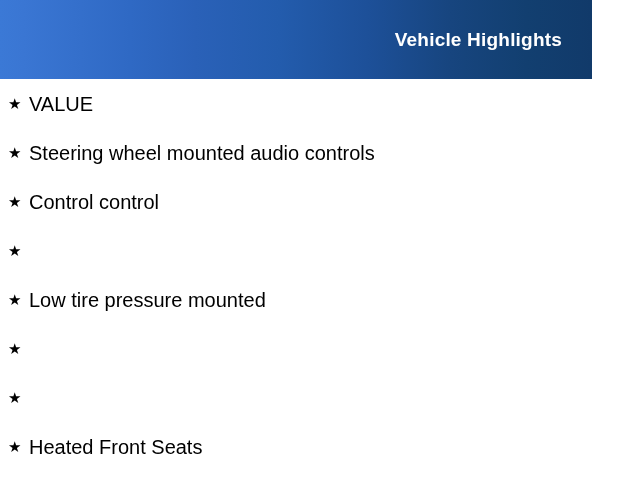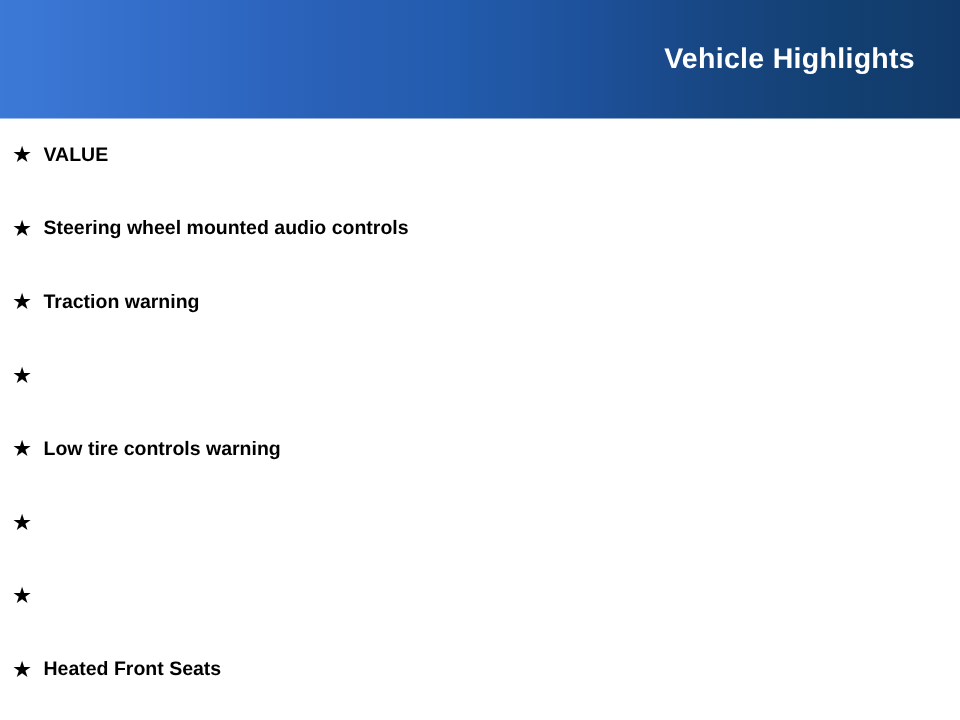--- a/index.html
+++ b/index.html
@@ -17,21 +17,21 @@
     position: relative;
     width: 640px;
     height: 480px;
     background: #ffffff;
     box-sizing: border-box;
   }
   .header-bar {
     position: absolute;
     left: 0;
     top: 0;
-    width: 640px;
+    width: 592px;
     height: 79px;
     background: linear-gradient(to right,
         #3b79d6 0%,
         #3a76d3 4%,
         #2f69c4 22%,
         #2a61b8 33%,
         #235cad 47%,
         #1d5099 62%,
         #17457f 76%,
         #123f70 89%,
@@ -69,22 +69,22 @@
   .star-bullet {
     flex: 0 0 auto;
     width: 21px;
     color: #000000;
     font-size: 15px;
     line-height: 1;
     text-align: left;
   }
   .highlight-label {
     color: #000000;
-    font-size: 13px;
-    font-weight: bold;
+    font-size: 20px;
+    font-weight: normal;
     line-height: 1.1;
     white-space: nowrap;
   }
 </style>
 </head>
 <body>
 
 <div class="page">
 
   <div class="header-bar">
@@ -98,30 +98,30 @@
       <span class="highlight-label">VALUE</span>
     </li>
 
     <li class="highlight-item">
       <span class="star-bullet">★</span>
       <span class="highlight-label">Steering wheel mounted audio controls</span>
     </li>
 
     <li class="highlight-item">
       <span class="star-bullet">★</span>
-      <span class="highlight-label">Traction warning</span>
+      <span class="highlight-label">Control control</span>
     </li>
 
     <li class="highlight-item">
       <span class="star-bullet">★</span>
     </li>
 
     <li class="highlight-item">
       <span class="star-bullet">★</span>
-      <span class="highlight-label">Low tire controls warning</span>
+      <span class="highlight-label">Low tire pressure mounted</span>
     </li>
 
     <li class="highlight-item">
       <span class="star-bullet">★</span>
     </li>
 
     <li class="highlight-item">
       <span class="star-bullet">★</span>
     </li>
 

